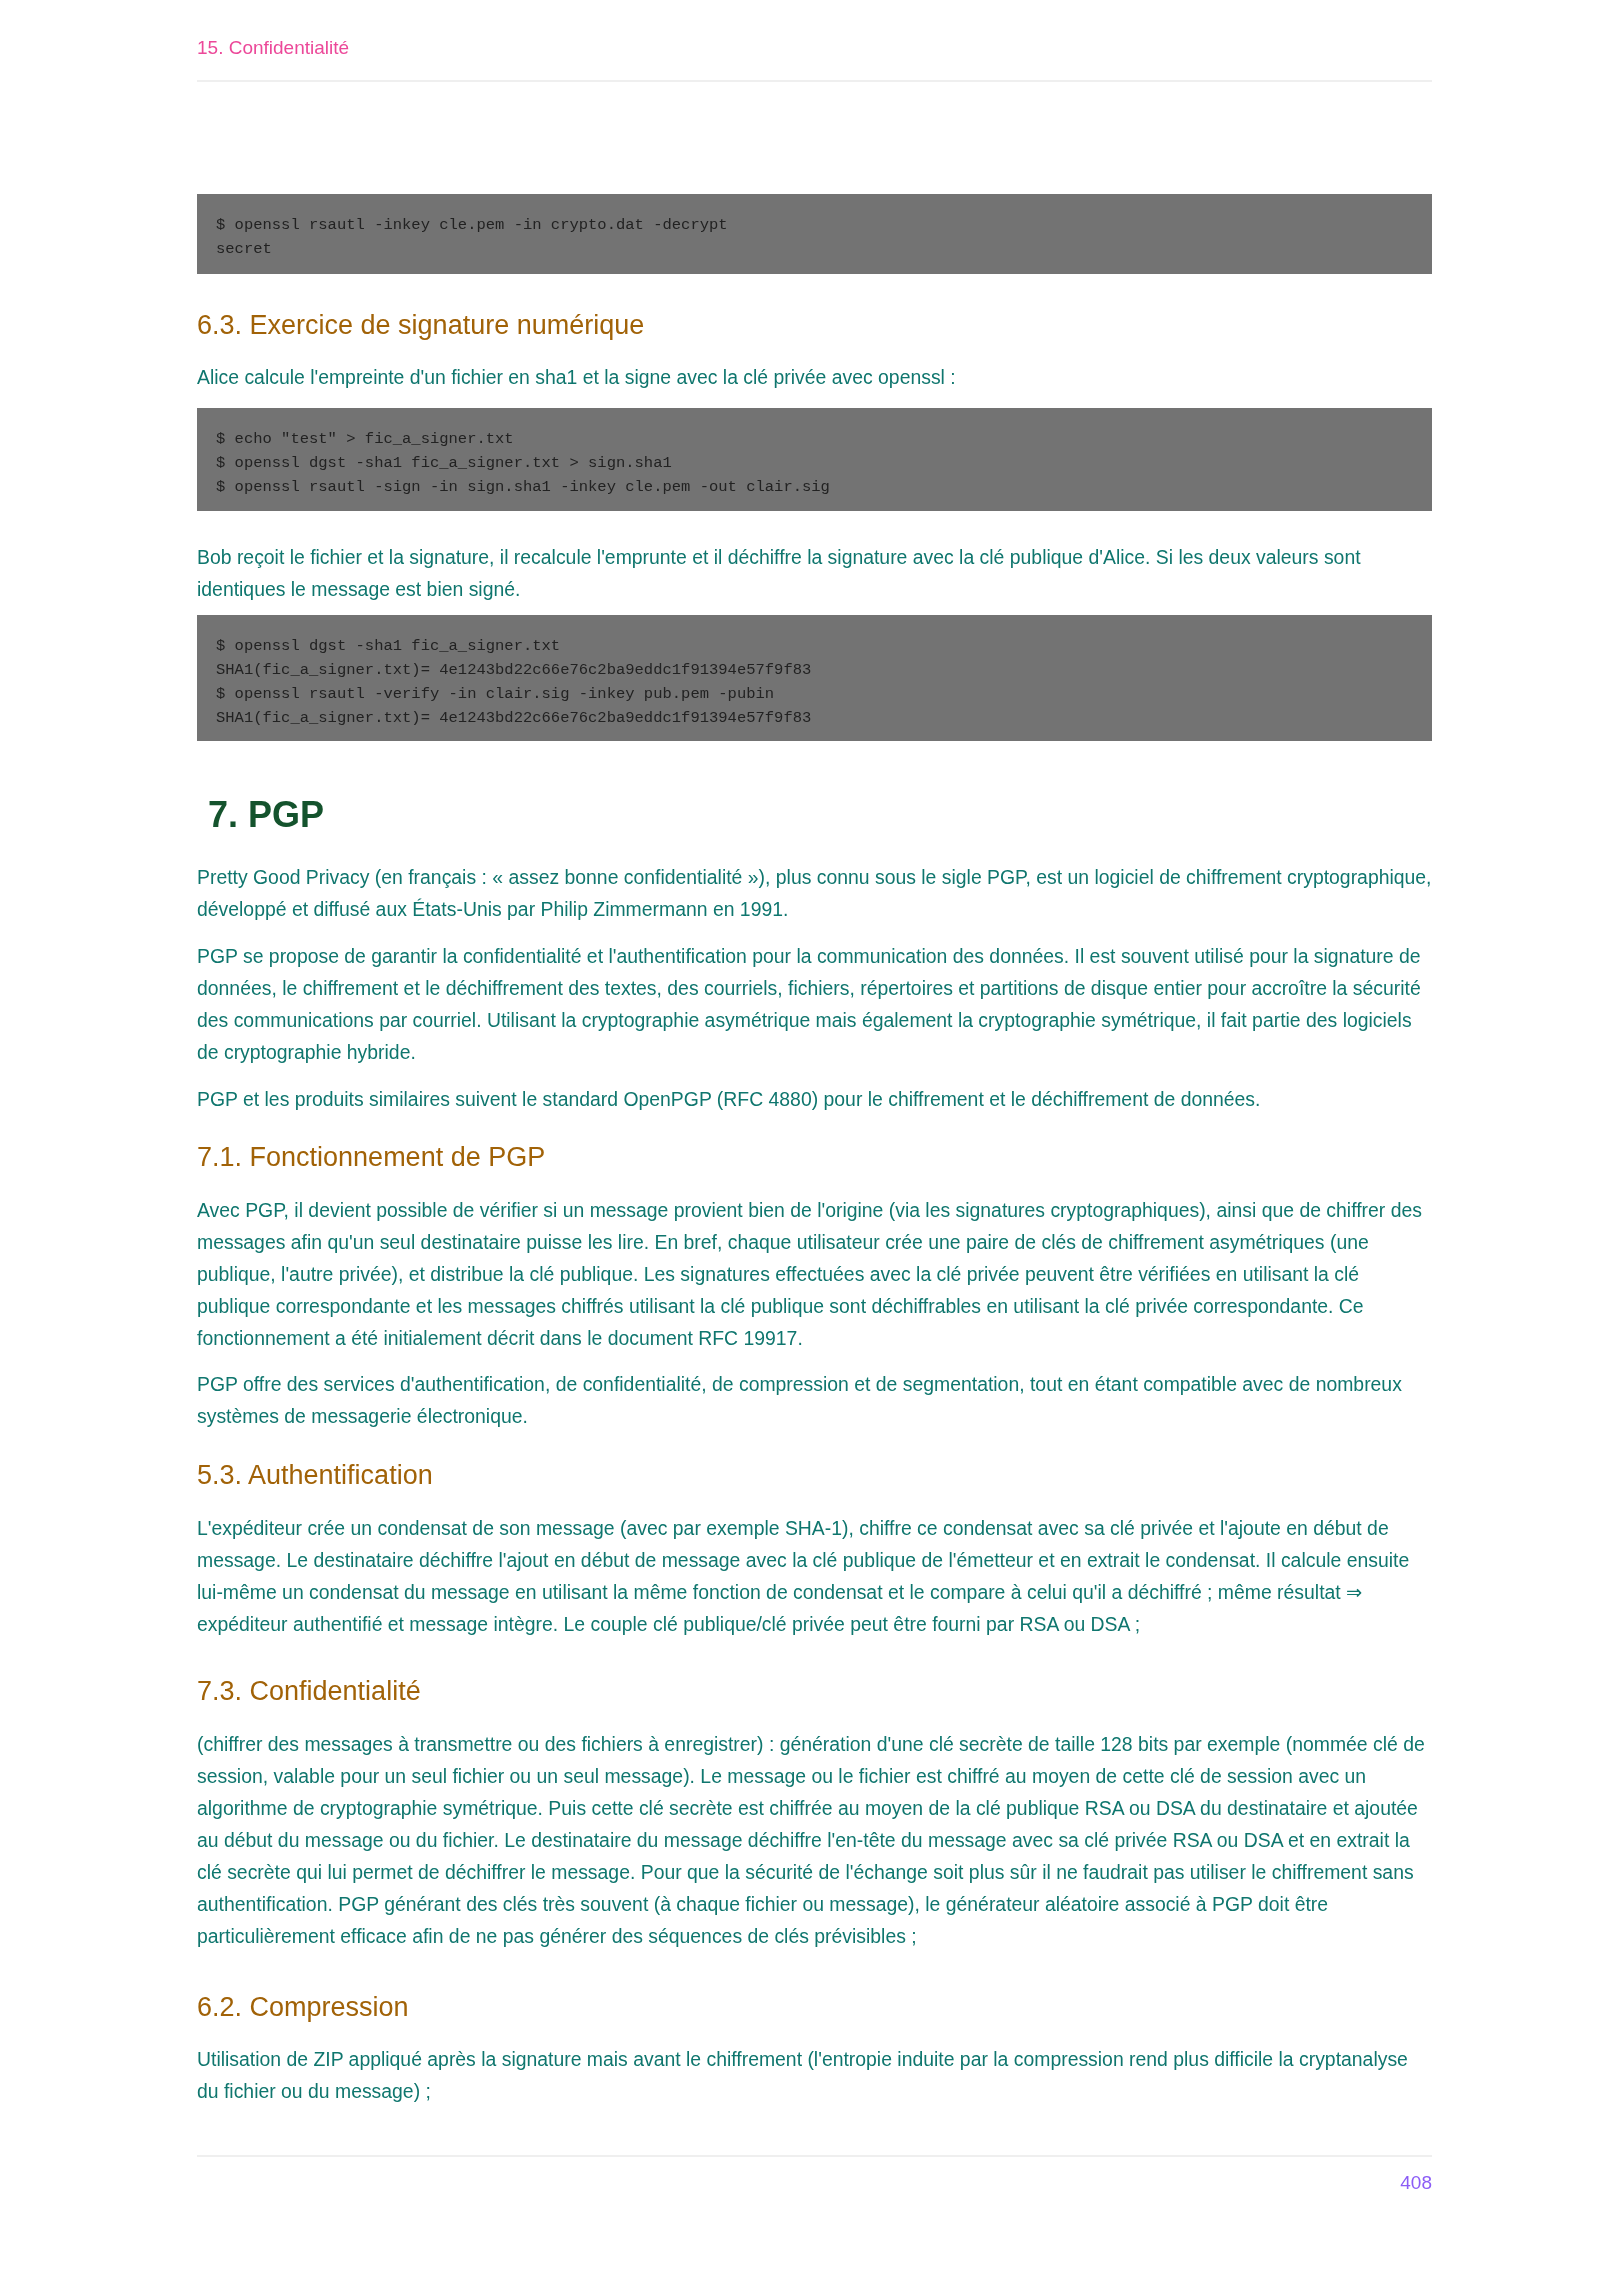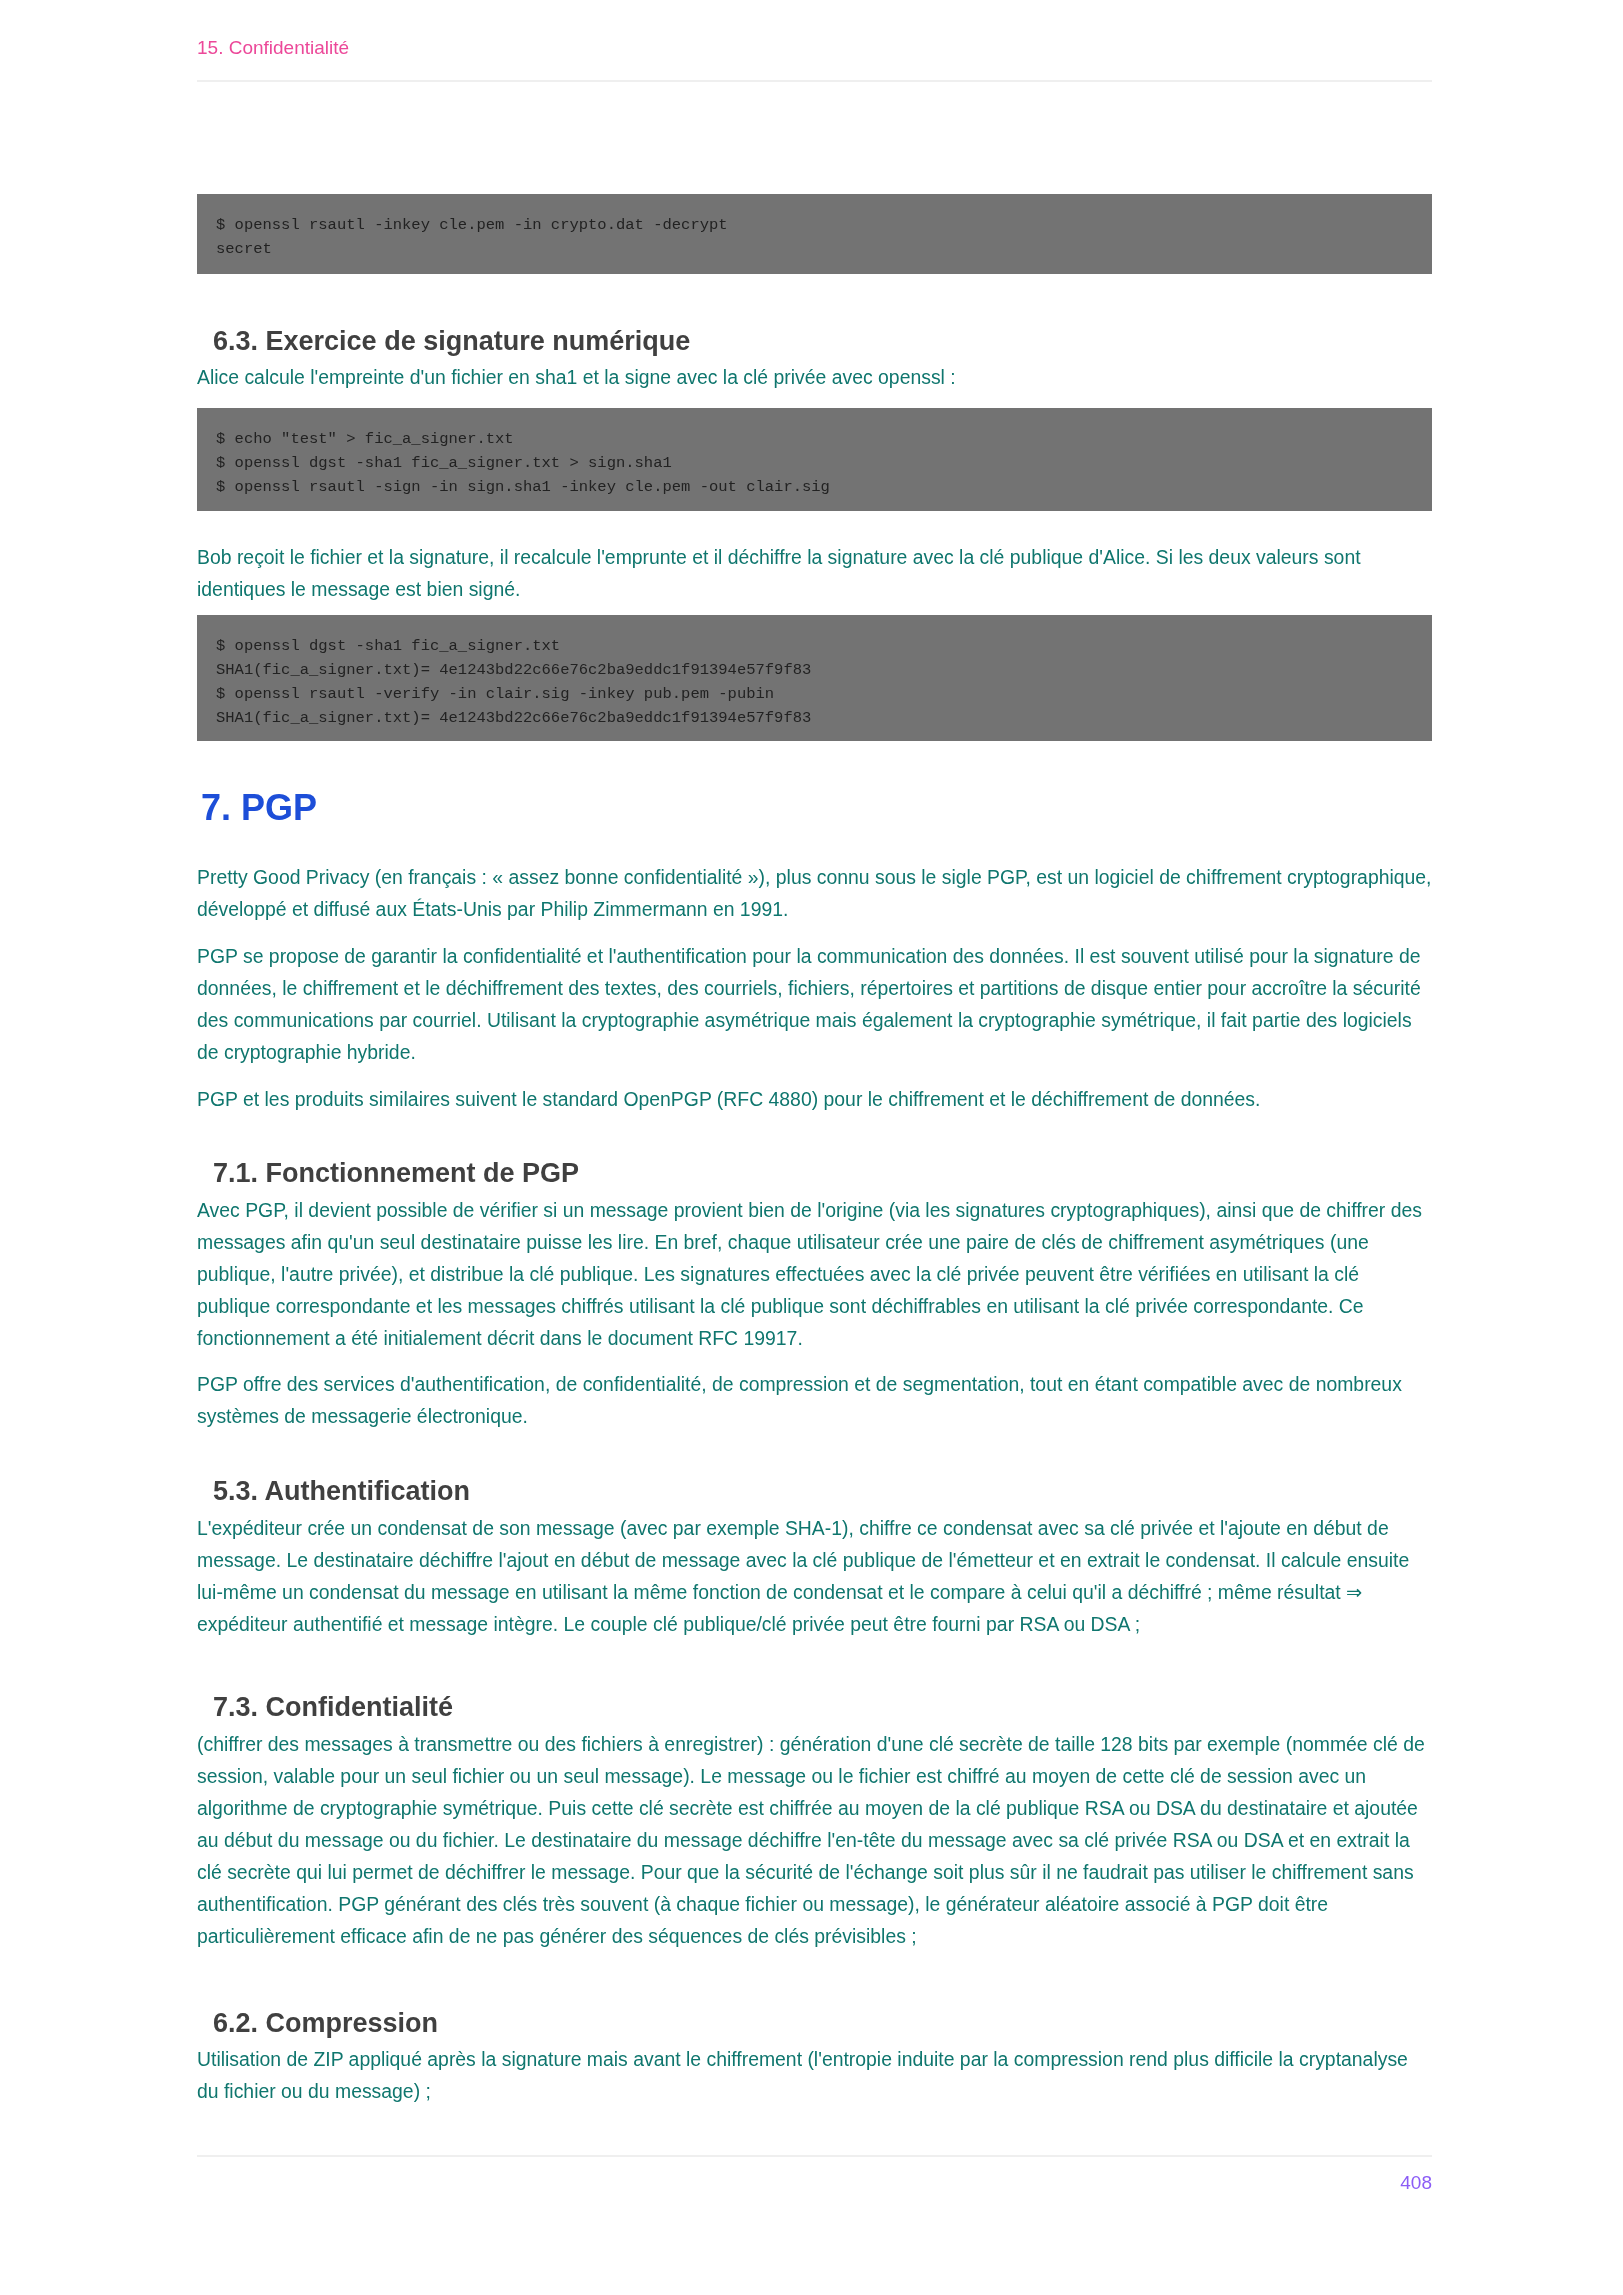--- a/index.html
+++ b/index.html
@@ -9,22 +9,22 @@
   .running-header { position: absolute; left: 0; top: 37px; font-size: 19px; color: #ec4899; }
   .rule { position: absolute; left: 0; width: 1235px; height: 2.4px; background: #efefef; }
   .rule.top { top: 80px; }
   .rule.bottom { top: 2155px; }
   .page-number { position: absolute; right: 0; top: 2172px; font-size: 19px; color: #8b5cf6; }
 
   .block { position: absolute; left: 0; width: 1235px; }
   pre.code { margin: 0; background: #737373; padding: 19px 19px 17.4px 19px; box-sizing: border-box;
              font-family: "Liberation Mono", monospace; font-size: 15.5px; line-height: 24px;
              color: #222; white-space: pre; }
-  h2.h { margin: 4px; font-weight: bold; font-size: 36px; color: #1d4ed8; line-height: 44px; }
-  h3.h { margin: 16px; font-weight: bold; font-size: 27px; color: #404040; line-height: 35px; }
+  h2.h { margin: 11px; font-weight: bold; font-size: 36px; color: #14532d; line-height: 44px; }
+  h3.h { margin: 0; font-weight: normal; font-size: 27px; color: #a16207; line-height: 35px; }
   p.t { margin: 0; font-size: 19.4px; line-height: 32px; color: #0f766e; }
 </style>
 </head>
 <body>
 
 <div class="page">
   <div class="running-header">15. Confidentialité</div>
   <div class="rule top"></div>
 
   <pre class="code block" style="top:194px; height:80px;">$ openssl rsautl -inkey cle.pem -in crypto.dat -decrypt

